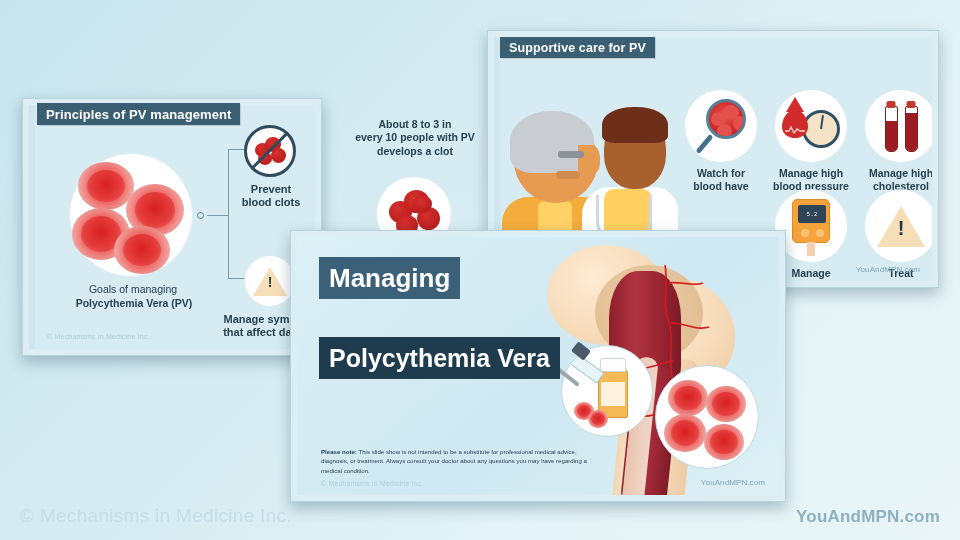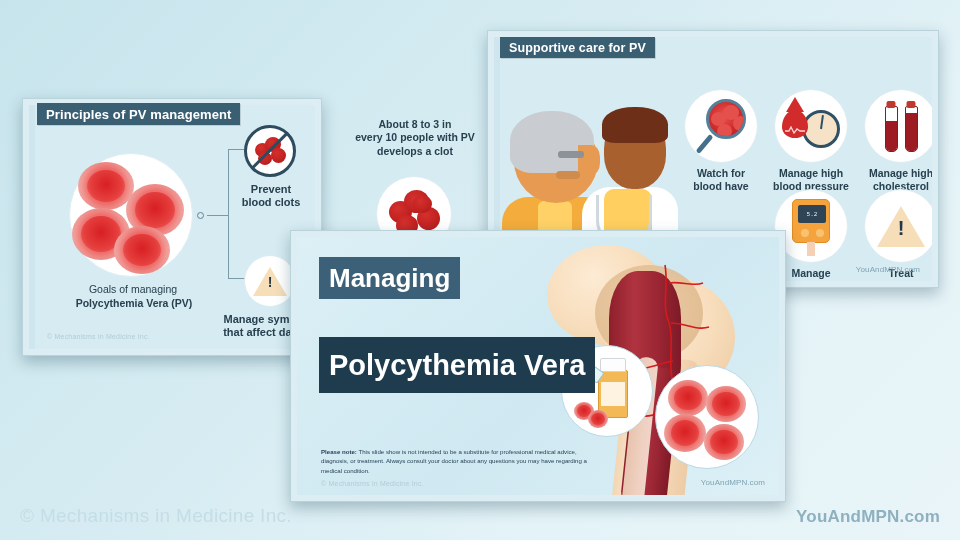--- a/index.html
+++ b/index.html
@@ -456,21 +456,21 @@
         <div class="pill-label" style="left:39px; top:36px; width:24px; height:24px;"></div>
         <div class="pill-cap" style="left:38px; top:12px; width:26px; height:14px;"></div>
         <div class="syringe-body" style="left:8px; top:16px; width:34px; height:13px; transform:rotate(36deg);"></div>
         <div class="rbc" style="left:12px; top:56px; width:20px; height:18px;"></div>
         <div class="rbc" style="left:26px; top:64px; width:20px; height:18px;"></div>
       </div>
       <div style="position:absolute; left:246px; bottom:120px; width:40px; height:4px; background:#9aa7ad; transform:rotate(38deg); border-radius:2px;"></div>
       <div style="position:absolute; left:276px; bottom:138px; width:16px; height:12px; background:#4a5a6b; transform:rotate(38deg); border-radius:2px;"></div>
 
       <div class="title-band band-light" style="left:22px; top:20px; height:42px; font-size:26px;">Managing</div>
-      <div class="title-band band-dark" style="left:22px; top:100px; height:56px; font-size:29px;">Polycythemia Vera</div>
+      <div class="title-band band-dark" style="left:22px; top:100px; height:42px; font-size:25px;">Polycythemia Vera</div>
 
       <div class="note" style="left:24px; top:210px;">
         <b>Please note:</b><span> This slide show is not intended to be a substitute for professional medical advice, diagnosis, or treatment. Always consult your doctor about any questions you may have regarding a medical condition.</span>
       </div>
 
       <div class="watermark-sm" style="left:24px; bottom:8px;">© Mechanisms in Medicine Inc.</div>
       <div class="site-sm" style="right:14px; bottom:8px;">YouAndMPN.com</div>
     </div>
   </div>
 

